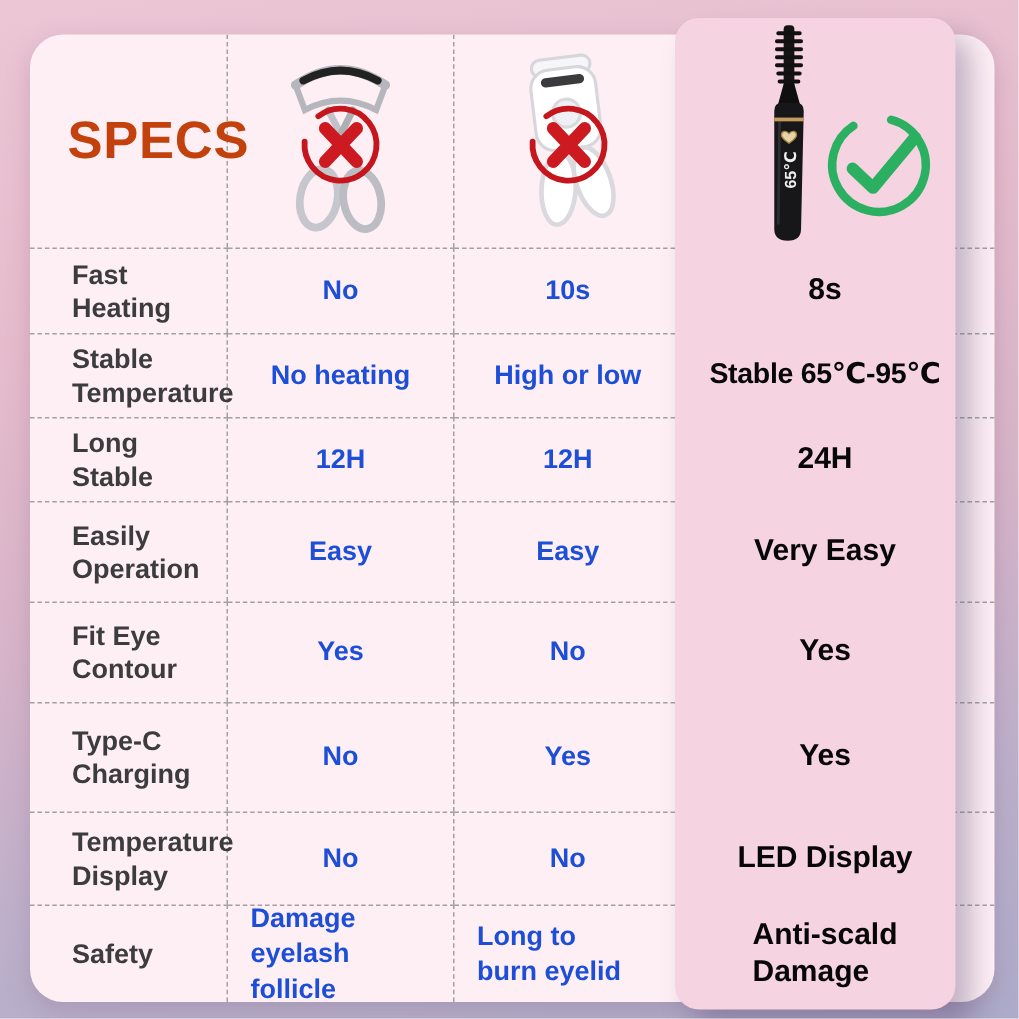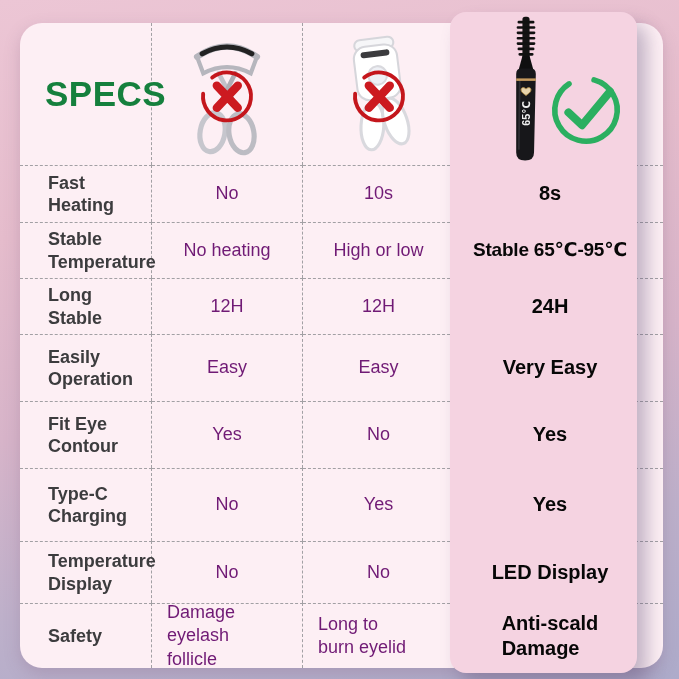--- a/index.html
+++ b/index.html
@@ -17,24 +17,24 @@
     grid-template-columns:132px 151px 152px 208px;
     grid-template-rows:142px 57px 56px 56px 67px 67px 73px 62px 65px;
   }
   .c{display:flex;align-items:center;justify-content:center;box-sizing:border-box;}
   .vline{border-right:1.5px dashed #a2a0a4;}
   .hline{border-top:1.5px dashed #a2a0a4;}
   .lbl{
     justify-content:flex-start;padding-left:28px;padding-right:4px;
     font-weight:700;font-size:18px;line-height:1.25;color:#3c3c3e;text-align:left;
   }
-  .val{font-weight:400;font-size:18px;color:#701a75;text-align:center;line-height:1.3;}
+  .val{font-weight:700;font-size:18px;color:#1d4ed8;text-align:center;line-height:1.3;}
   .val.left{justify-content:flex-start;padding-left:15px;text-align:left;white-space:pre-line;}
   .title-cell{justify-content:flex-start;padding-left:25px;}
-  .page-title{font-size:35px;font-weight:800;letter-spacing:.5px;color:#15803d;margin:0;}
+  .page-title{font-size:35px;font-weight:800;letter-spacing:.5px;color:#c2410c;margin:0;}
   .hero-cell{position:relative;}
   .badge{position:absolute;left:50%;top:50%;transform:translate(-50%,-46%);}
   
   .card{
     position:absolute;left:450px;top:12px;width:187px;height:661px;z-index:3;
     background:#f5d3e1;border-radius:16px;
     box-shadow:10px 12px 18px rgba(100,82,120,.38);
   }
   .card-hero{position:relative;height:153px;}
   .device{position:absolute;left:48px;top:3px;}

